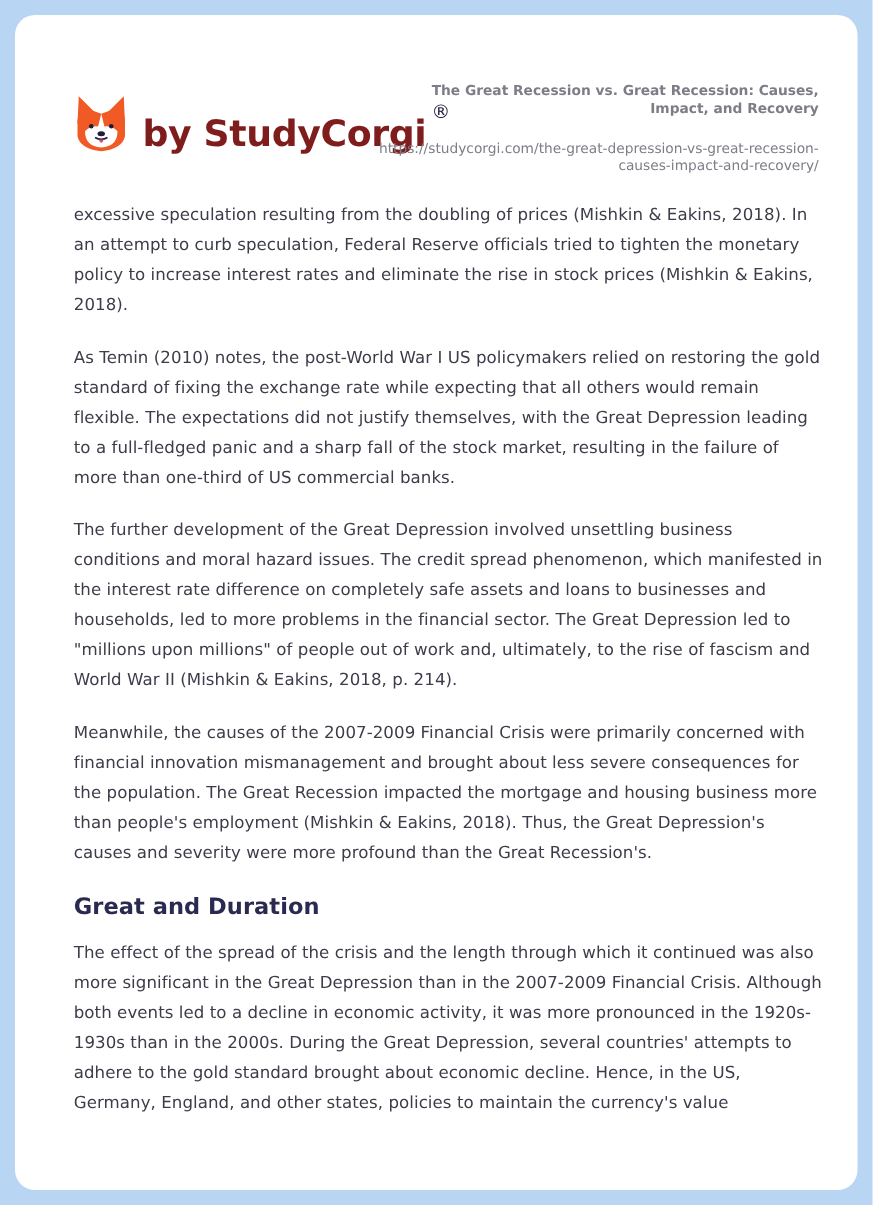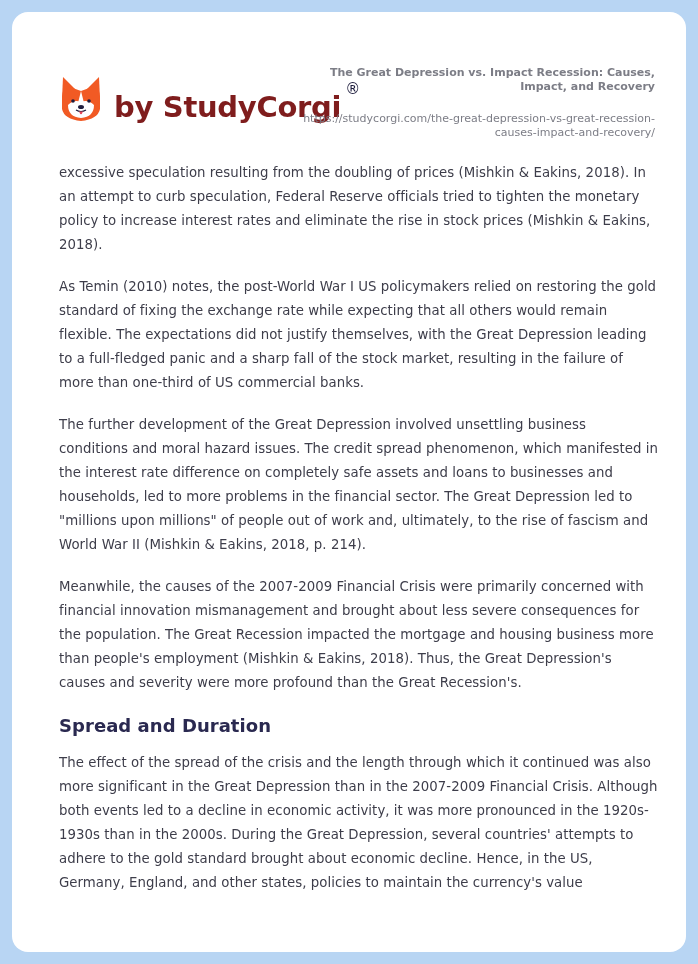--- a/index.html
+++ b/index.html
@@ -125,26 +125,26 @@
         <ellipse cx="21" cy="32" rx="3" ry="2" fill="#1e1d3d"></ellipse>
 
         <path d="M16 35 Q21 38 26 35" stroke="#1e1d3d" stroke-width="1.2" fill="none"></path>
 
         <path d="M19 36.5 Q21 42 23 36.5 Z" fill="#e4475b"></path>
       </svg>
       <span class="logo-text">by StudyCorgi</span>
       <span class="logo-reg">®</span>
     </div>
     <div class="meta">
-      <div class="meta-title">The Great Depression vs. Impact Recession: Causes, Impact, and Recovery</div>
+      <div class="meta-title">The Great Recession vs. Great Recession: Causes, Impact, and Recovery</div>
       <div class="meta-url">https://studycorgi.com/the-great-depression-vs-great-recession-causes-impact-and-recovery/</div>
     </div>
   </div>
 
   <div class="content">
     <p>excessive speculation resulting from the doubling of prices (Mishkin &amp; Eakins, 2018). In an attempt to curb speculation, Federal Reserve officials tried to tighten the monetary policy to increase interest rates and eliminate the rise in stock prices (Mishkin &amp; Eakins, 2018).</p>
     <p>As Temin (2010) notes, the post-World War I US policymakers relied on restoring the gold standard of fixing the exchange rate while expecting that all others would remain flexible. The expectations did not justify themselves, with the Great Depression leading to a full-fledged panic and a sharp fall of the stock market, resulting in the failure of more than one-third of US commercial banks.</p>
     <p>The further development of the Great Depression involved unsettling business conditions and moral hazard issues. The credit spread phenomenon, which manifested in the interest rate difference on completely safe assets and loans to businesses and households, led to more problems in the financial sector. The Great Depression led to "millions upon millions" of people out of work and, ultimately, to the rise of fascism and World War II (Mishkin &amp; Eakins, 2018, p. 214).</p>
     <p>Meanwhile, the causes of the 2007-2009 Financial Crisis were primarily concerned with financial innovation mismanagement and brought about less severe consequences for the population. The Great Recession impacted the mortgage and housing business more than people's employment (Mishkin &amp; Eakins, 2018). Thus, the Great Depression's causes and severity were more profound than the Great Recession's.</p>
-    <h2>Spread and Duration</h2>
+    <h2>Great and Duration</h2>
     <p>The effect of the spread of the crisis and the length through which it continued was also more significant in the Great Depression than in the 2007-2009 Financial Crisis. Although both events led to a decline in economic activity, it was more pronounced in the 1920s-1930s than in the 2000s. During the Great Depression, several countries' attempts to adhere to the gold standard brought about economic decline. Hence, in the US, Germany, England, and other states, policies to maintain the currency's value</p>
   </div>
 </div>
 
 </body></html>

